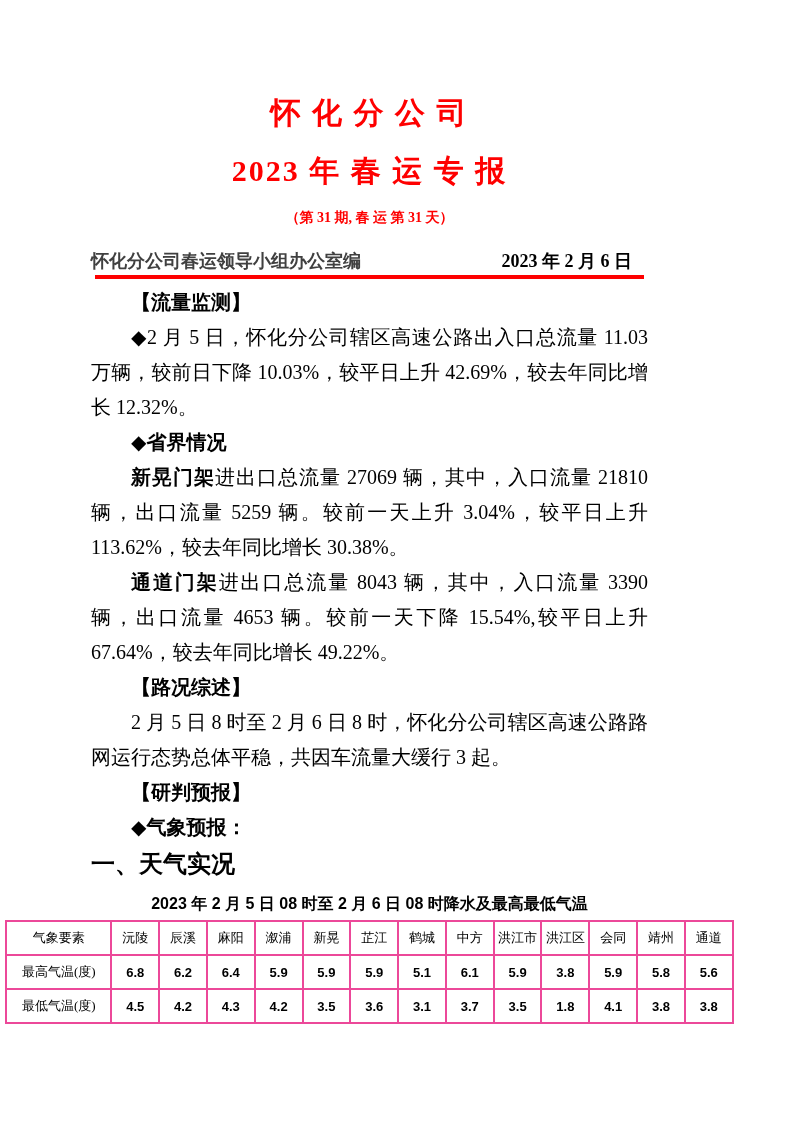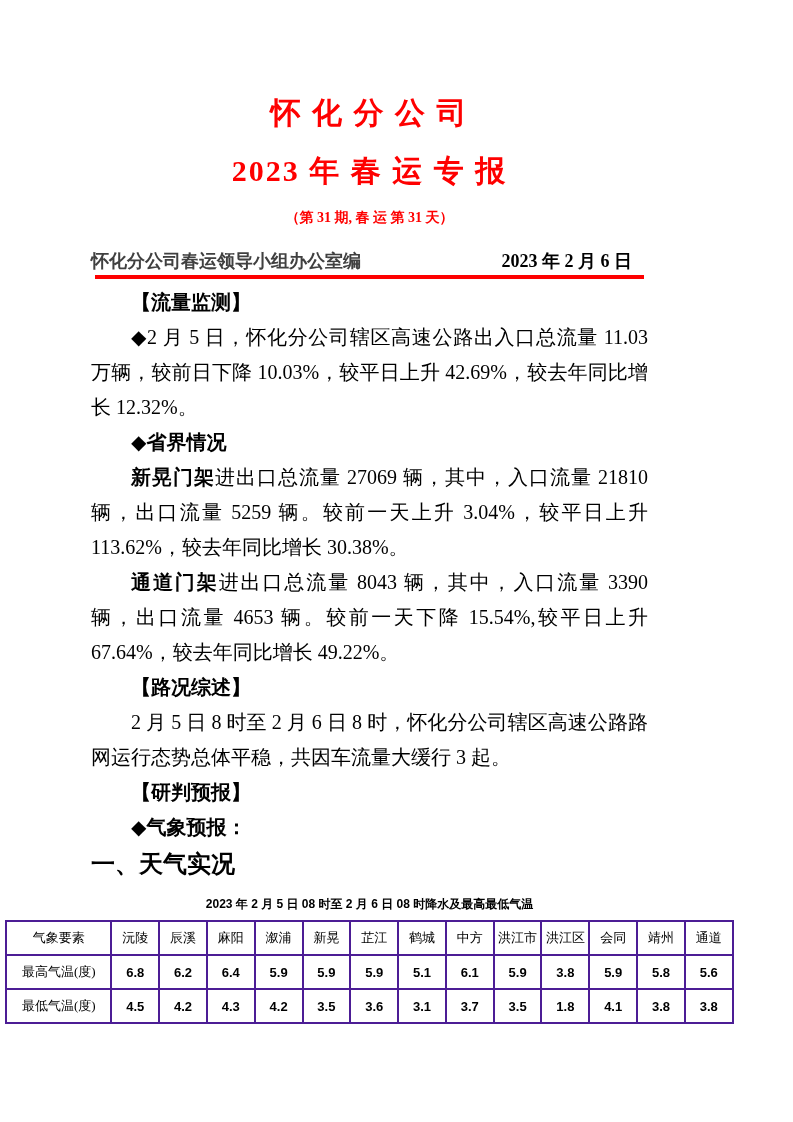--- a/index.html
+++ b/index.html
@@ -72,33 +72,33 @@
     line-height: 34px;
     font-weight: bold;
     text-align: left;
     text-indent: 0;
     font-family: "Liberation Sans", "DejaVu Sans", sans-serif;
   }
   .table-title {
     margin-top: 3px;
     text-align: center;
     font-weight: bold;
-    font-size: 12px;
+    font-size: 16px;
     line-height: 22px;
     font-family: "Liberation Sans", "DejaVu Sans", sans-serif;
   }
   table.weather {
     width: 727px;
     margin: 5px auto 0;
     border-collapse: collapse;
     table-layout: fixed;
     font-size: 13px;
   }
   table.weather th, table.weather td {
-    border: 2px solid #4c1d95;
+    border: 2px solid #ec4899;
     text-align: center;
     vertical-align: middle;
     height: 32px;
     padding: 0 1px;
     font-weight: normal;
     overflow: hidden;
   }
   table.weather th, table.weather td.row-label {
     font-family: "Liberation Serif", "DejaVu Serif", serif;
     font-size: 13px;

